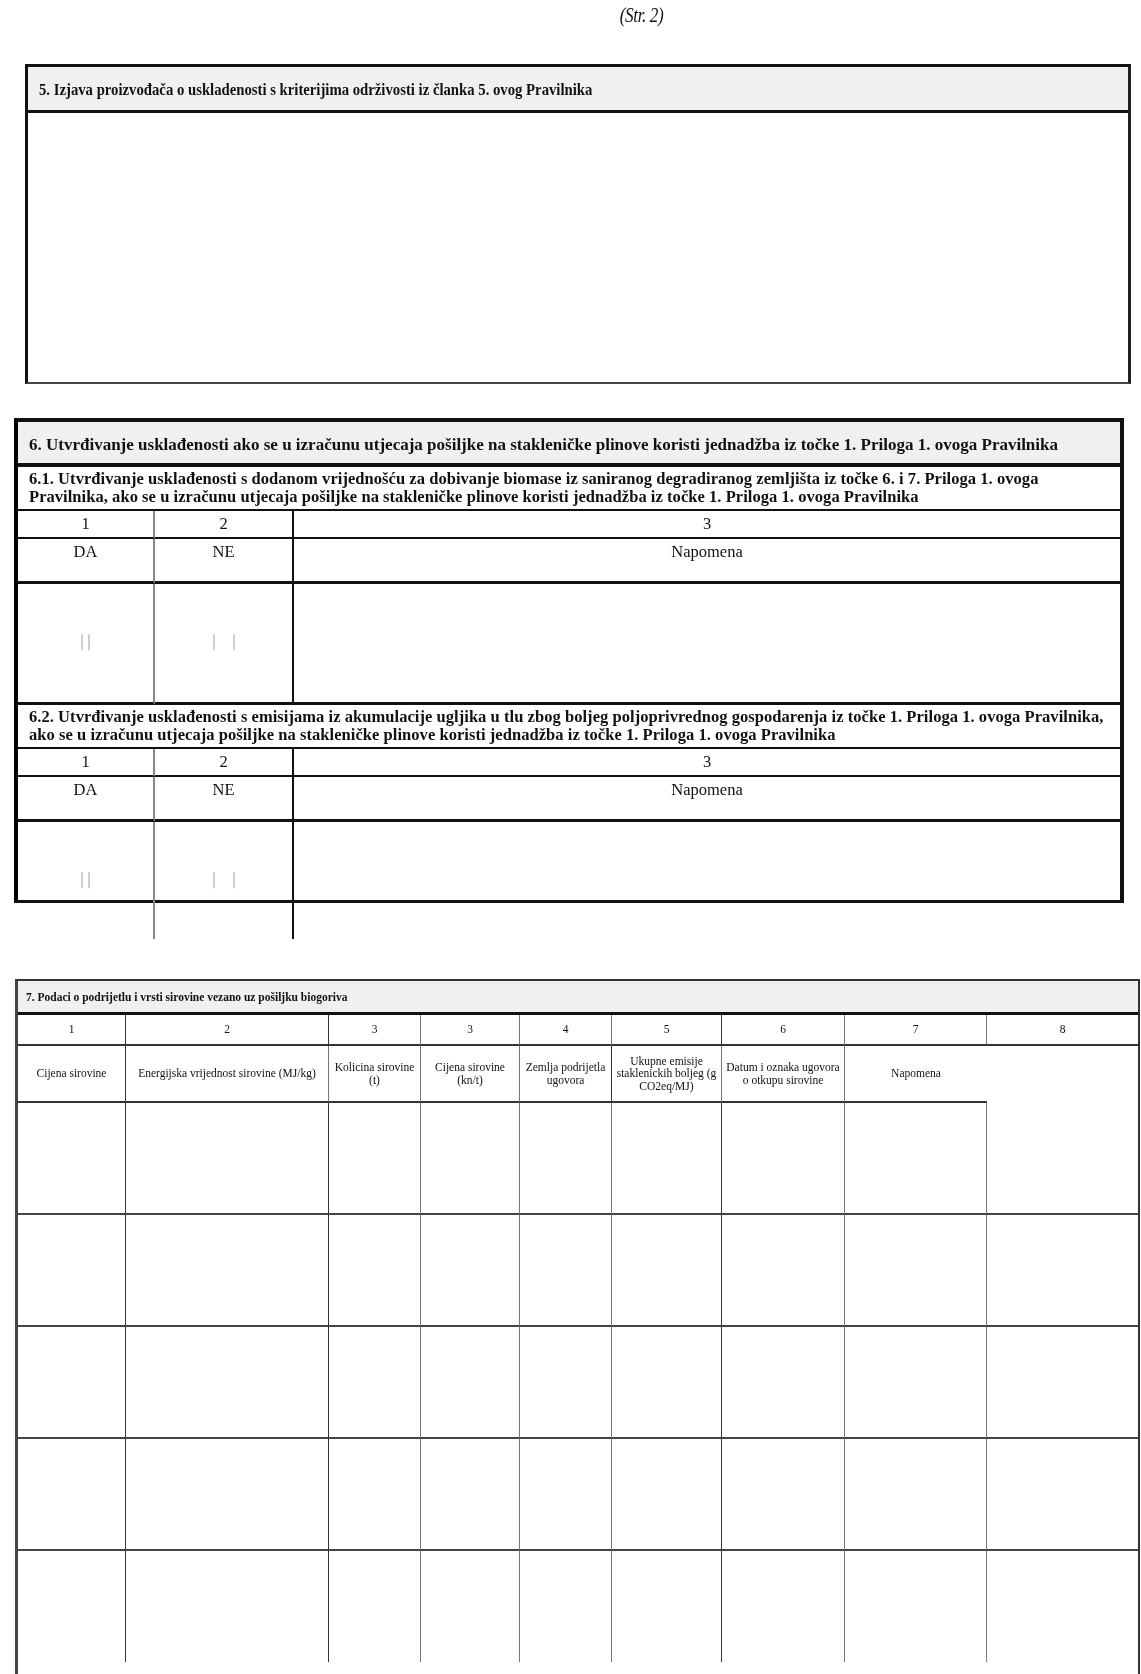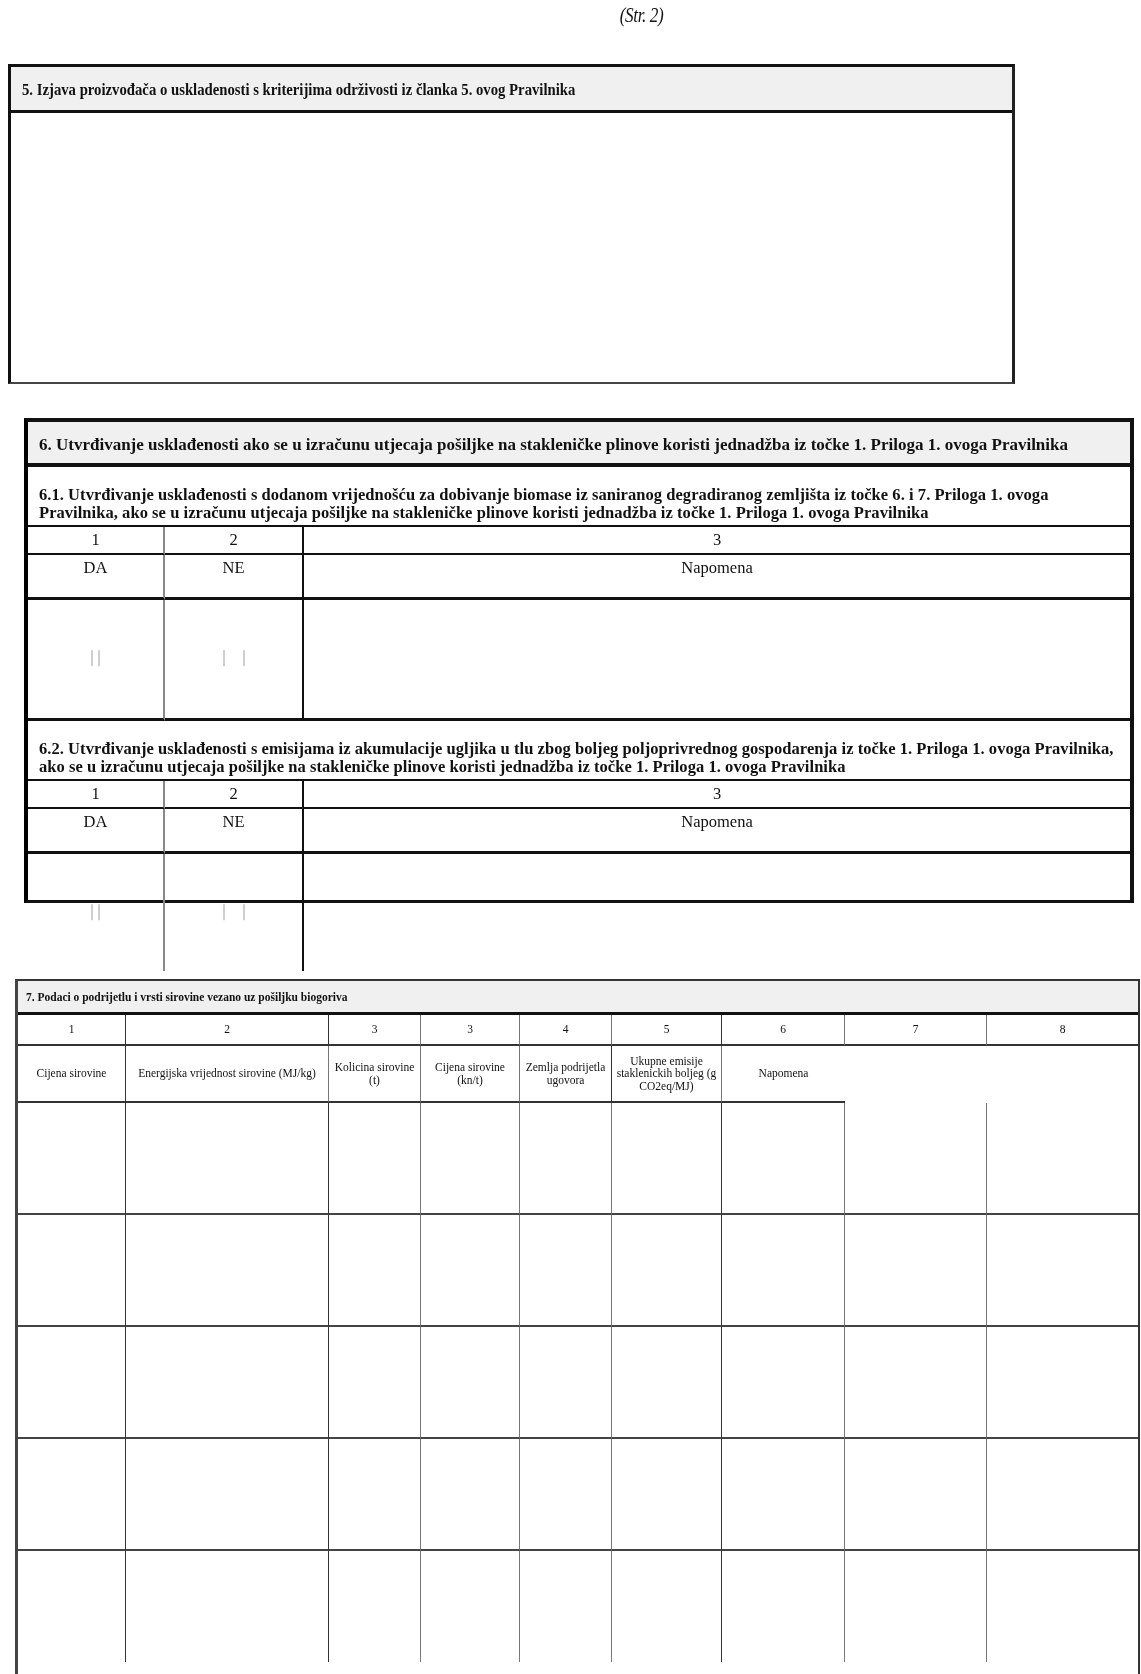--- a/index.html
+++ b/index.html
@@ -1,29 +1,29 @@
 <!DOCTYPE html>
 <html><head>
 <meta charset="utf-8">
 <style>
   html, body { margin: 0; padding: 0; background: #ffffff; }
   body { width: 1141px; height: 1674px; position: relative; font-family: "Liberation Serif", "DejaVu Serif", serif; color: #111; overflow: hidden; }
   .page-no { position: absolute; left: 0; width: 1141px; top: 3px; text-align: center; font-style: italic; font-size: 21px; letter-spacing: -0.5px; transform: scaleX(0.82); transform-origin: 642px 0; }
   .page-no span { display: inline-block; margin-left: 142px; }
 
   
-  .s5 { position: absolute; left: 8px; top: 64px; width: 1007px; height: 320px; border: 3px solid #111; border-bottom: 2px solid #444; border-right: 3px solid #222; box-sizing: border-box; }
+  .s5 { position: absolute; left: 25px; top: 64px; width: 1106px; height: 320px; border: 3px solid #111; border-bottom: 2px solid #444; border-right: 3px solid #222; box-sizing: border-box; }
   .s5 .hdr { height: 46px; background: #eff0ef; border-bottom: 3px solid #111; box-sizing: border-box; padding: 14px 0 0 11px; font-weight: bold; font-size: 16px; white-space: nowrap; transform-origin: 0 0; }
   .s5 .hdr span { display: inline-block; transform: scaleX(0.92); transform-origin: 0 0; }
   .s5 .body { height: 268px; }
 
   
-  .s6 { position: absolute; left: 24px; top: 418px; width: 1110px; height: 485px; border: 3px solid #111; border-left: 4px solid #000; border-right: 4px solid #111; border-top: 4px solid #111; box-sizing: border-box; }
+  .s6 { position: absolute; left: 14px; top: 418px; width: 1110px; height: 485px; border: 3px solid #111; border-left: 4px solid #000; border-right: 4px solid #111; border-top: 4px solid #111; box-sizing: border-box; }
   .s6 .hdr { height: 45px; background: #eff0ef; border-bottom: 4px solid #111; box-sizing: border-box; padding: 13px 0 0 11px; font-weight: bold; font-size: 17px; white-space: nowrap; }
-  .sub { border-bottom: 2px solid #111; box-sizing: border-box; padding: 3px 0 0 11px; font-weight: bold; font-size: 16.5px; line-height: 18px; height: 44px; letter-spacing: 0.05px; margin-top: 16px; }
+  .sub { border-bottom: 2px solid #111; box-sizing: border-box; padding: 3px 0 0 11px; font-weight: bold; font-size: 16.5px; line-height: 18px; height: 44px; letter-spacing: 0.05px; }
   .grid3 { display: grid; grid-template-columns: 137px 139px 1fr; }
   .grid3 .c { box-sizing: border-box; border-right: 2px solid #888; text-align: center; font-size: 16.5px; }
   .grid3 .c.c2 { border-right: 2px solid #111; }
   .grid3 .c.c3 { border-right: none; }
   .row-num .c { height: 28px; line-height: 26px; border-bottom: 2px solid #111; }
   .row-lbl .c { height: 45px; line-height: 26px; border-bottom: 3px solid #111; }
   .row-body .c { height: 118px; position: relative; }
   .row-body.last .c { height: 117px; }
   .blk1 .row-body .c { border-bottom: 3px solid #111; height: 121px; }
   .cb { position: absolute; top: 50%; left: 50%; transform: translate(-50%, -55%); height: 16px; }
@@ -128,20 +128,21 @@
     <div class="c thin">7</div>
     <div class="c">8</div>
   </div>
   <div class="g8 lbls">
     <div class="c">Cijena sirovine</div>
     <div class="c thin">Energijska vrijednost sirovine (MJ/kg)</div>
     <div class="c thin">Kolicina sirovine (t)</div>
     <div class="c thin">Cijena sirovine (kn/t)</div>
     <div class="c">Zemlja podrijetla ugovora</div>
     <div class="c thin">Ukupne emisije staklenickih boljeg (g CO2eq/MJ)</div>
+    <div class="c thin">Datum i oznaka ugovora o otkupu sirovine</div>
     <div class="c">Napomena</div>
   </div>
   <div id="s7rows">
       <div class="g8 data">
         <div class="c"></div>
         <div class="c"></div>
         <div class="c thin"></div>
         <div class="c thin"></div>
         <div class="c thin"></div>
         <div class="c"></div>

